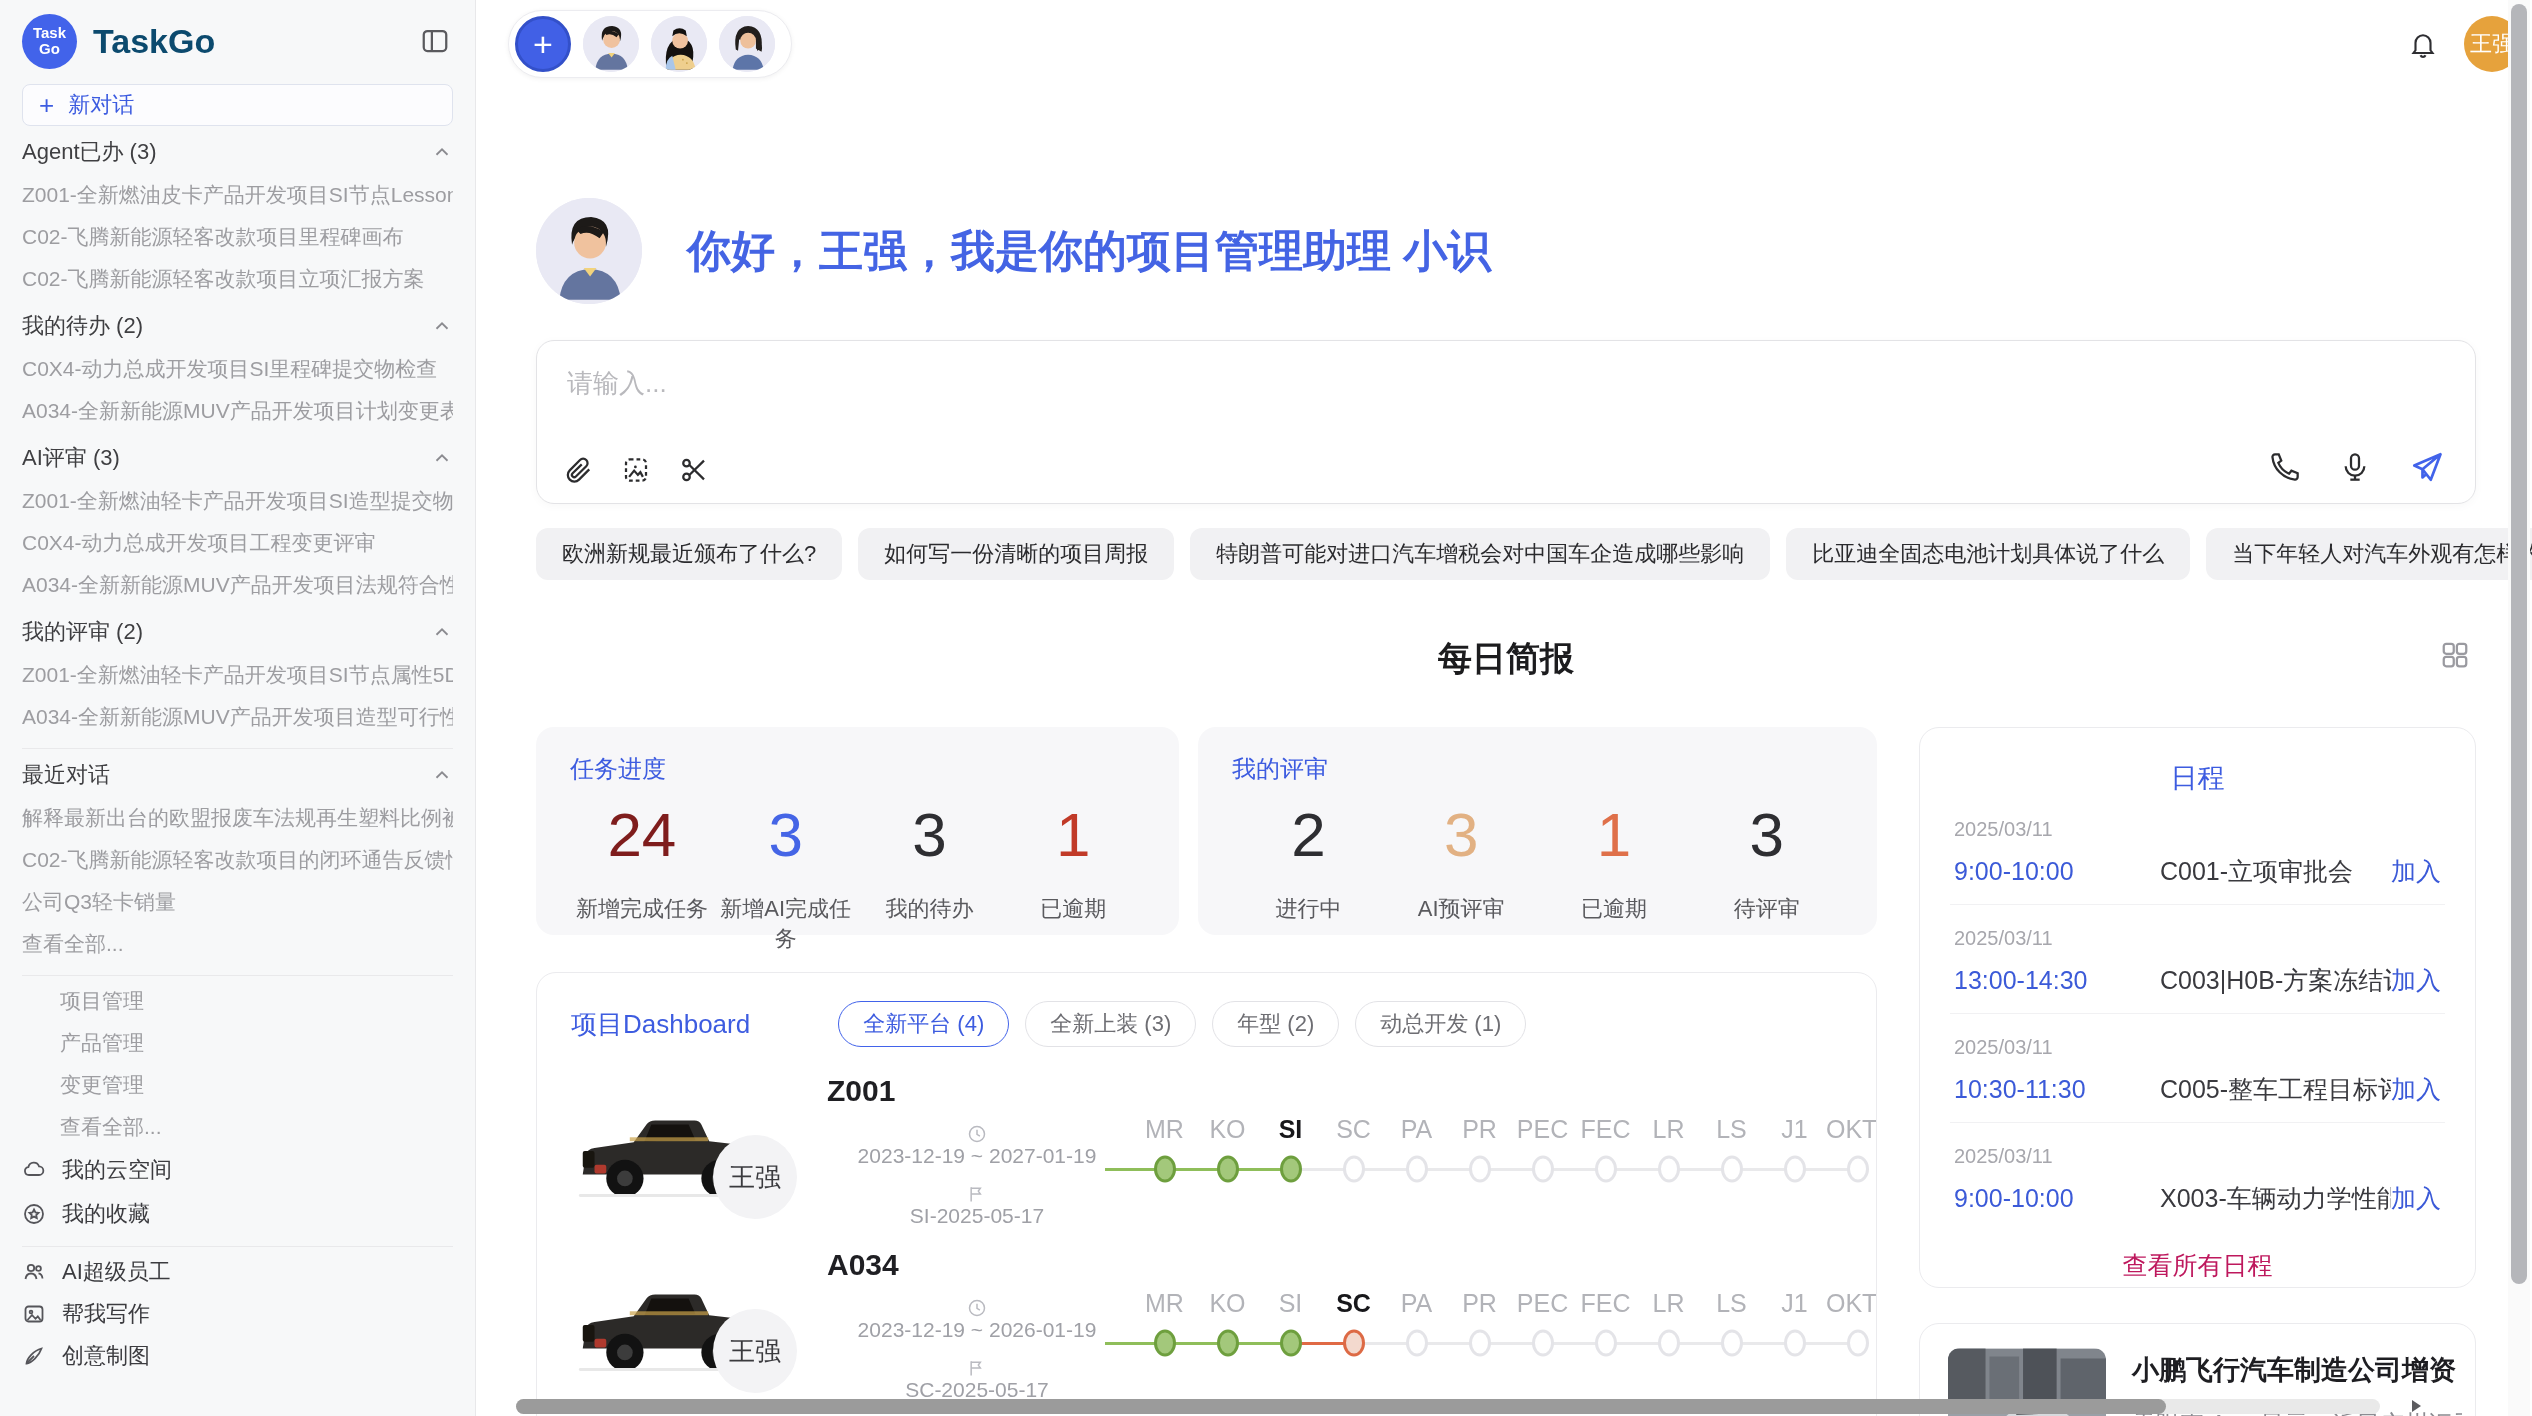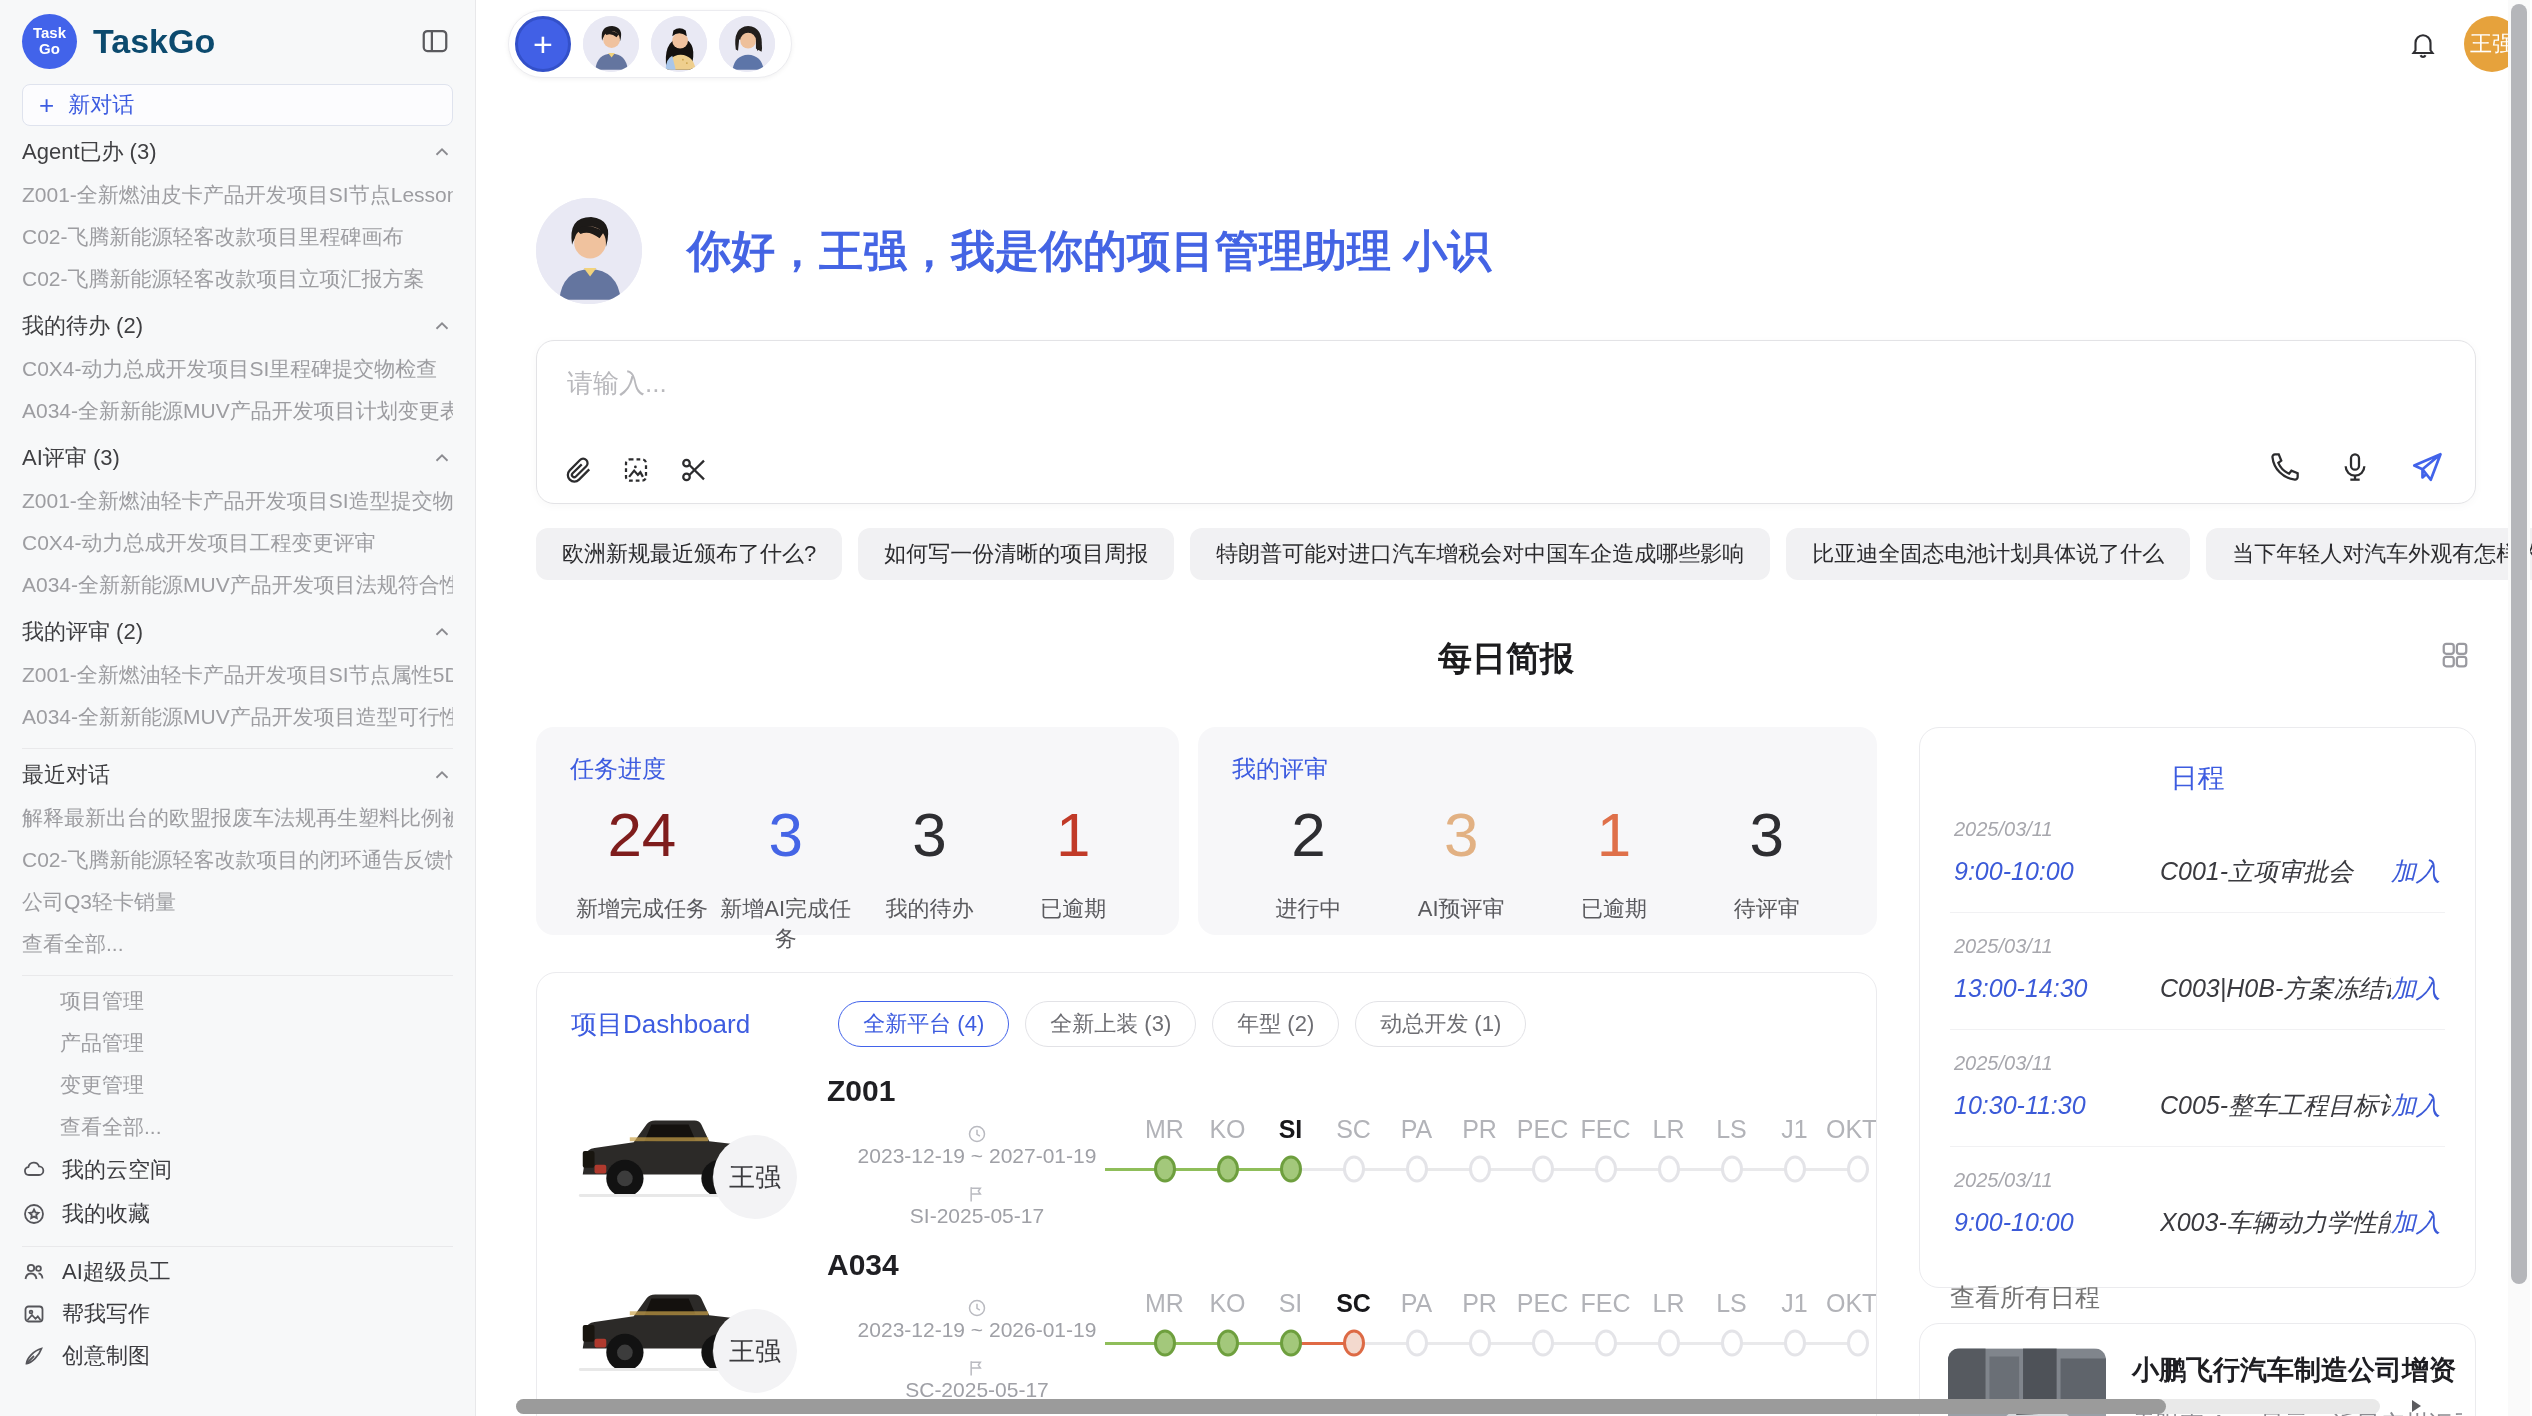--- a/index.html
+++ b/index.html
@@ -92,28 +92,28 @@
   .m-dotrow { position:relative; height:36px; }
   .m-dot { position:absolute; left:50%; top:50%; transform:translate(-50%,-50%); width:22px; height:27px; border-radius:50%; background:#fff; border:3px solid #e4e4e8; z-index:2; }
   .m-dot.done { background:#a3c87b; border-color:#6e9f3e; }
   .m-dot.overdue { background:#f3d9ce; border-color:#dd6a45; }
   .seg { position:absolute; top:50%; height:3px; margin-top:-1px; z-index:1; background:#e9e9eb; }
   .seg-r { left:50%; width:64px; }
   .seg-stub { left:-28px; right:50%; }
 
   .sched-card { border:1px solid #ebebee; border-radius:20px; padding:24px 30px; height:561px; background:#fff; }
   .s-title { text-align:center; font-size:27px; color:#3d5ce0; margin-top:8px; }
-  .s-item { padding:22px 4px 24px; border-bottom:1px solid #f1f1f3;font-style:italic; }
+  .s-item { padding:22px 4px 16px; border-bottom:1px solid #f1f1f3; }
   .s-item:last-of-type { border-bottom:none; }
   .s-date { font-size:20px; color:#a7a7ad; }
   .s-main { display:flex; align-items:center; margin-top:14px; }
   .s-time { width:206px; font-size:25px; color:#3b5ad8; }
   .s-name { flex:1; font-size:25px; color:#3a3a3f; white-space:nowrap; overflow:hidden; }
   .s-join { font-size:25px; color:#3b5ad8; cursor:pointer; }
-  .s-all { font-size:25px; color:#737373; margin-top:18px; cursor:pointer; }
+  .s-all { text-align:center; font-size:25px; color:#be185d; margin-top:18px; cursor:pointer; }
 
   .news-card { margin-top:35px; border:1px solid #ebebee; border-radius:20px; padding:24px 28px; display:flex; gap:26px; height:170px; background:#fff; }
   .n-img { width:158px; height:100px; border-radius:12px; overflow:hidden; flex:none; }
   .n-title { font-size:27px; font-weight:700; color:#1e1e22; margin-top:4px; }
   .n-snippet { font-size:24px; color:#8c8c92; margin-top:20px; white-space:nowrap; overflow:hidden; width:330px; }
 
   
   .hbar { position:absolute; left:40px; bottom:2px; width:1864px; height:15px; border-radius:8px; background:#e9e9e9; z-index:10; }
   .hthumb { position:absolute; left:0; top:0; height:15px; width:1650px; border-radius:8px; background:#9b9b9b; cursor:grab; }
   .harrow { position:absolute; right:108px; bottom:2px; z-index:10; cursor:pointer; }

